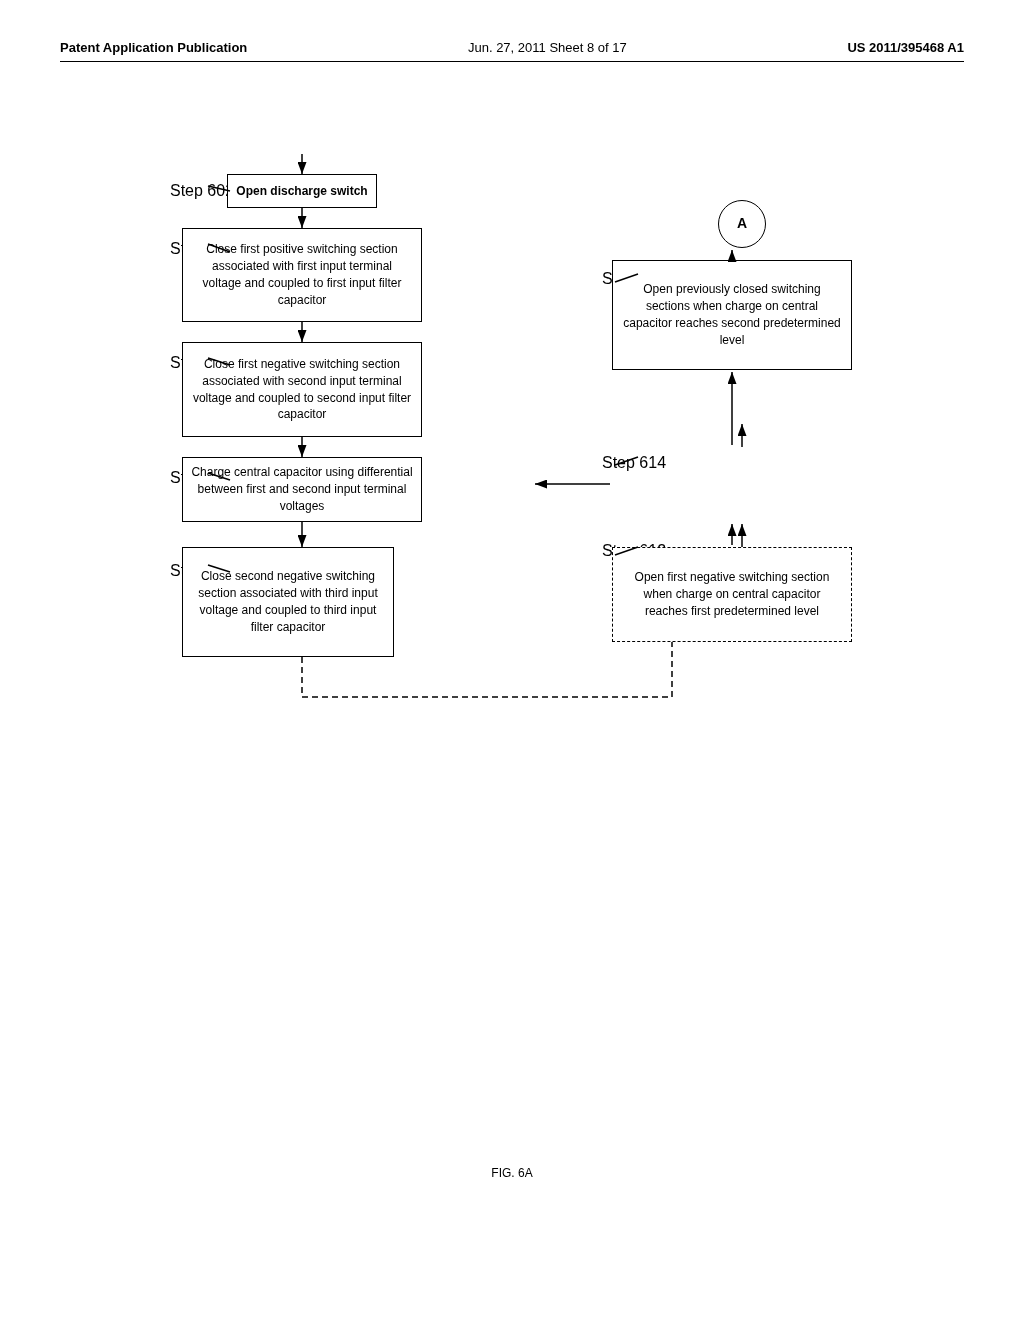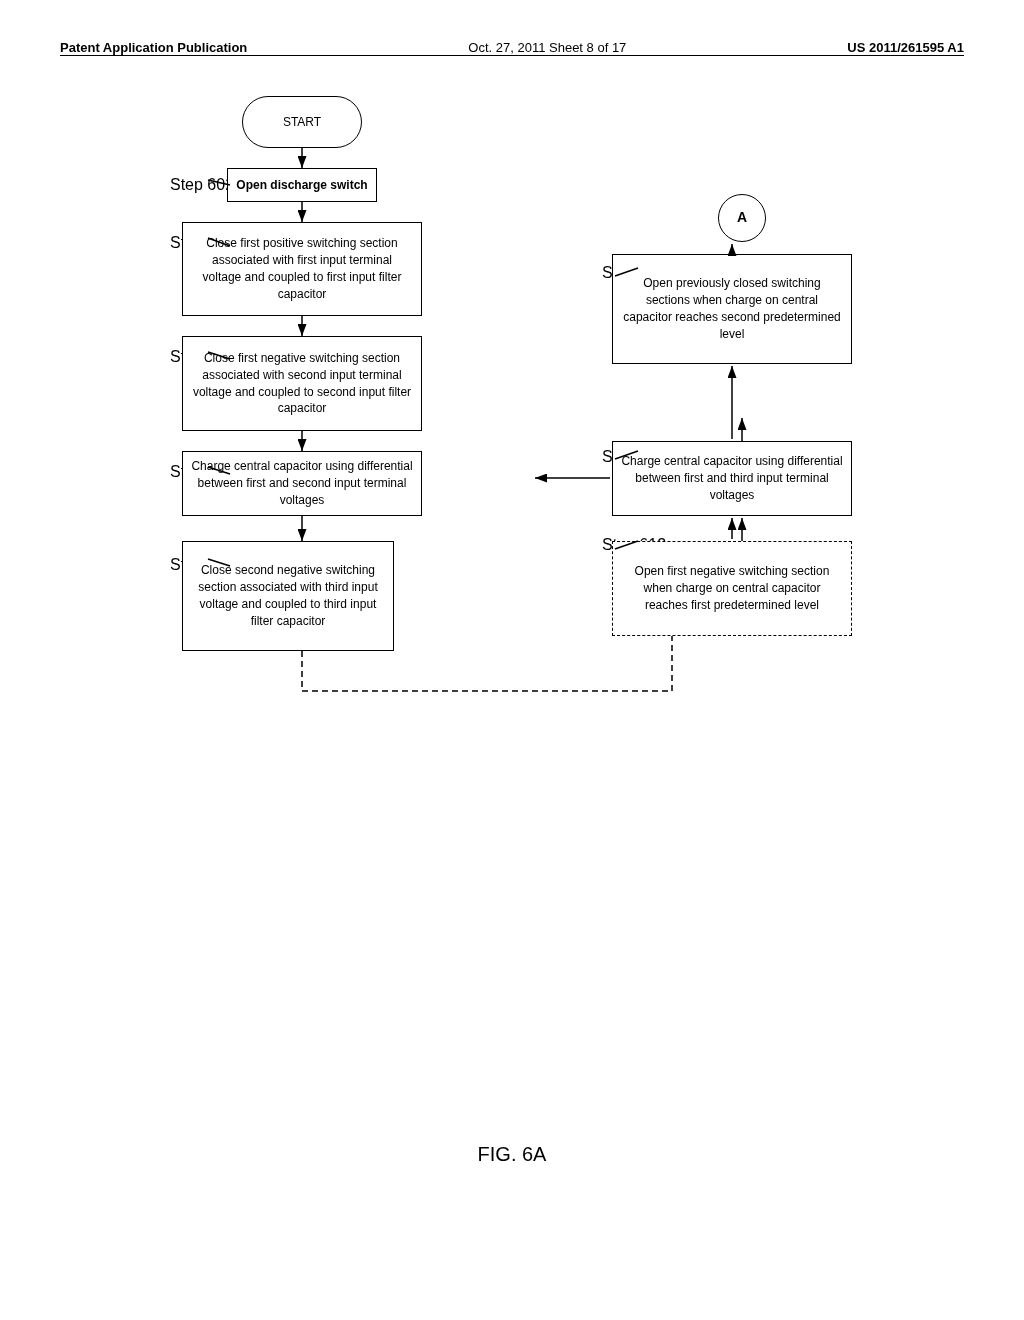--- a/index.html
+++ b/index.html
@@ -16,20 +16,21 @@
       width: 1024px;
       height: 1320px;
       position: relative;
       padding: 40px 60px;
     }
     .header {
       display: flex;
       justify-content: space-between;
       align-items: center;
       border-bottom: 1px solid #000;
+      padding-bottom: 6px;
       margin-bottom: 10px;
     }
     .header-left {
       font-size: 13px;
       font-weight: bold;
     }
     .header-center {
       font-size: 13px;
     }
     .header-right {
@@ -92,22 +93,22 @@
       pointer-events: none;
     }
   </style>
 </head>
 <body>
 
 <div class="page">
 
   <div class="header">
     <div class="header-left">Patent Application Publication</div>
-    <div class="header-center">Oct. 27, 2011   Sheet 8 of 17</div>
-    <div class="header-right">US 2011/261595 A1</div>
+    <div class="header-center">Jun. 27, 2011   Sheet 8 of 17</div>
+    <div class="header-right">US 2011/395468 A1</div>
   </div>
 
   <div class="diagram-area">
 
     <svg class="arrows-svg">
       <defs>
         <marker id="arrowhead" markerWidth="8" markerHeight="6" refX="8" refY="3" orient="auto">
           <polygon points="0 0, 8 3, 0 6" fill="#000"></polygon>
         </marker>
         <marker id="arrowhead-up" markerWidth="8" markerHeight="6" refX="0" refY="3" orient="auto">
@@ -132,23 +133,20 @@
       <line x1="590" y1="605" x2="590" y2="530" stroke="#000" stroke-width="1.5" stroke-dasharray="6,4" marker-end="url(#arrowhead)"></line>
 
       <line x1="660" y1="455" x2="660" y2="432" stroke="#000" stroke-width="1.5" marker-end="url(#arrowhead)"></line>
 
       <line x1="660" y1="355" x2="660" y2="332" stroke="#000" stroke-width="1.5" marker-end="url(#arrowhead)"></line>
 
       <line x1="660" y1="215" x2="660" y2="168" stroke="#000" stroke-width="1.5" marker-end="url(#arrowhead)"></line>
 
     </svg>
 
-    <div class="fc-box fc-rounded" style="left:160px; top:10px; width:120px; height:52px;">
-      <span>START</span>
-    </div>
 
     <div class="step-label" style="left:88px; top:90px;">
       <span>Step 602</span>
     </div>
 
     <div class="fc-box" style="left:145px; top:82px; width:150px; height:34px; font-size:12px;font-weight:bold;">
       <span>Open discharge switch</span>
     </div>
 
     <div class="step-label" style="left:88px; top:148px;">
@@ -192,23 +190,20 @@
     </div>
 
     <div class="fc-box" style="left:530px; top:168px; width:240px; height:110px; font-size:12px;">
       <span>Open previously closed switching sections when charge on central capacitor reaches second predetermined level</span>
     </div>
 
     <div class="step-label" style="left:520px; top:362px;">
       <span>Step 614</span>
     </div>
 
-    <div class="fc-box" style="left:530px; top:355px; width:240px; height:75px; font-size:12px;">
-      <span>Charge central capacitor using differential between first and third input terminal voltages</span>
-    </div>
 
     <div class="step-label" style="left:520px; top:450px;">
       <span>Step 612</span>
     </div>
 
     <div class="fc-box fc-dashed" style="left:530px; top:455px; width:240px; height:95px; font-size:12px;text-align:center;">
       <span>Open first negative switching section when charge on central capacitor reaches first predetermined level</span>
     </div>
 
     <svg style="position:absolute;top:0;left:0;width:100%;height:100%;pointer-events:none;">
@@ -231,16 +226,16 @@
 
       <line x1="528" y1="392" x2="453" y2="392" stroke="#000" stroke-width="1.5" marker-end="url(#arrowhead)"></line>
 
       <line x1="650" y1="453" x2="650" y2="432" stroke="#000" stroke-width="1.5" marker-end="url(#arrowhead)"></line>
 
       <line x1="650" y1="353" x2="650" y2="280" stroke="#000" stroke-width="1.5" marker-end="url(#arrowhead)"></line>
 
       <line x1="650" y1="166" x2="650" y2="158" stroke="#000" stroke-width="1.5" marker-end="url(#arrowhead)"></line>
     </svg>
 
-    <div class="fig-label" style="bottom: 20px; left: 50%; transform: translateX(-50%); position: absolute; font-size:20px;">FIG. 6A</div>
+    <div class="fig-label" style="bottom: 12px; left: 50%; transform: translateX(-50%); position: absolute; font-size:12px;">FIG. 6A</div>
 
   </div>
 </div>
 
 </body></html>

